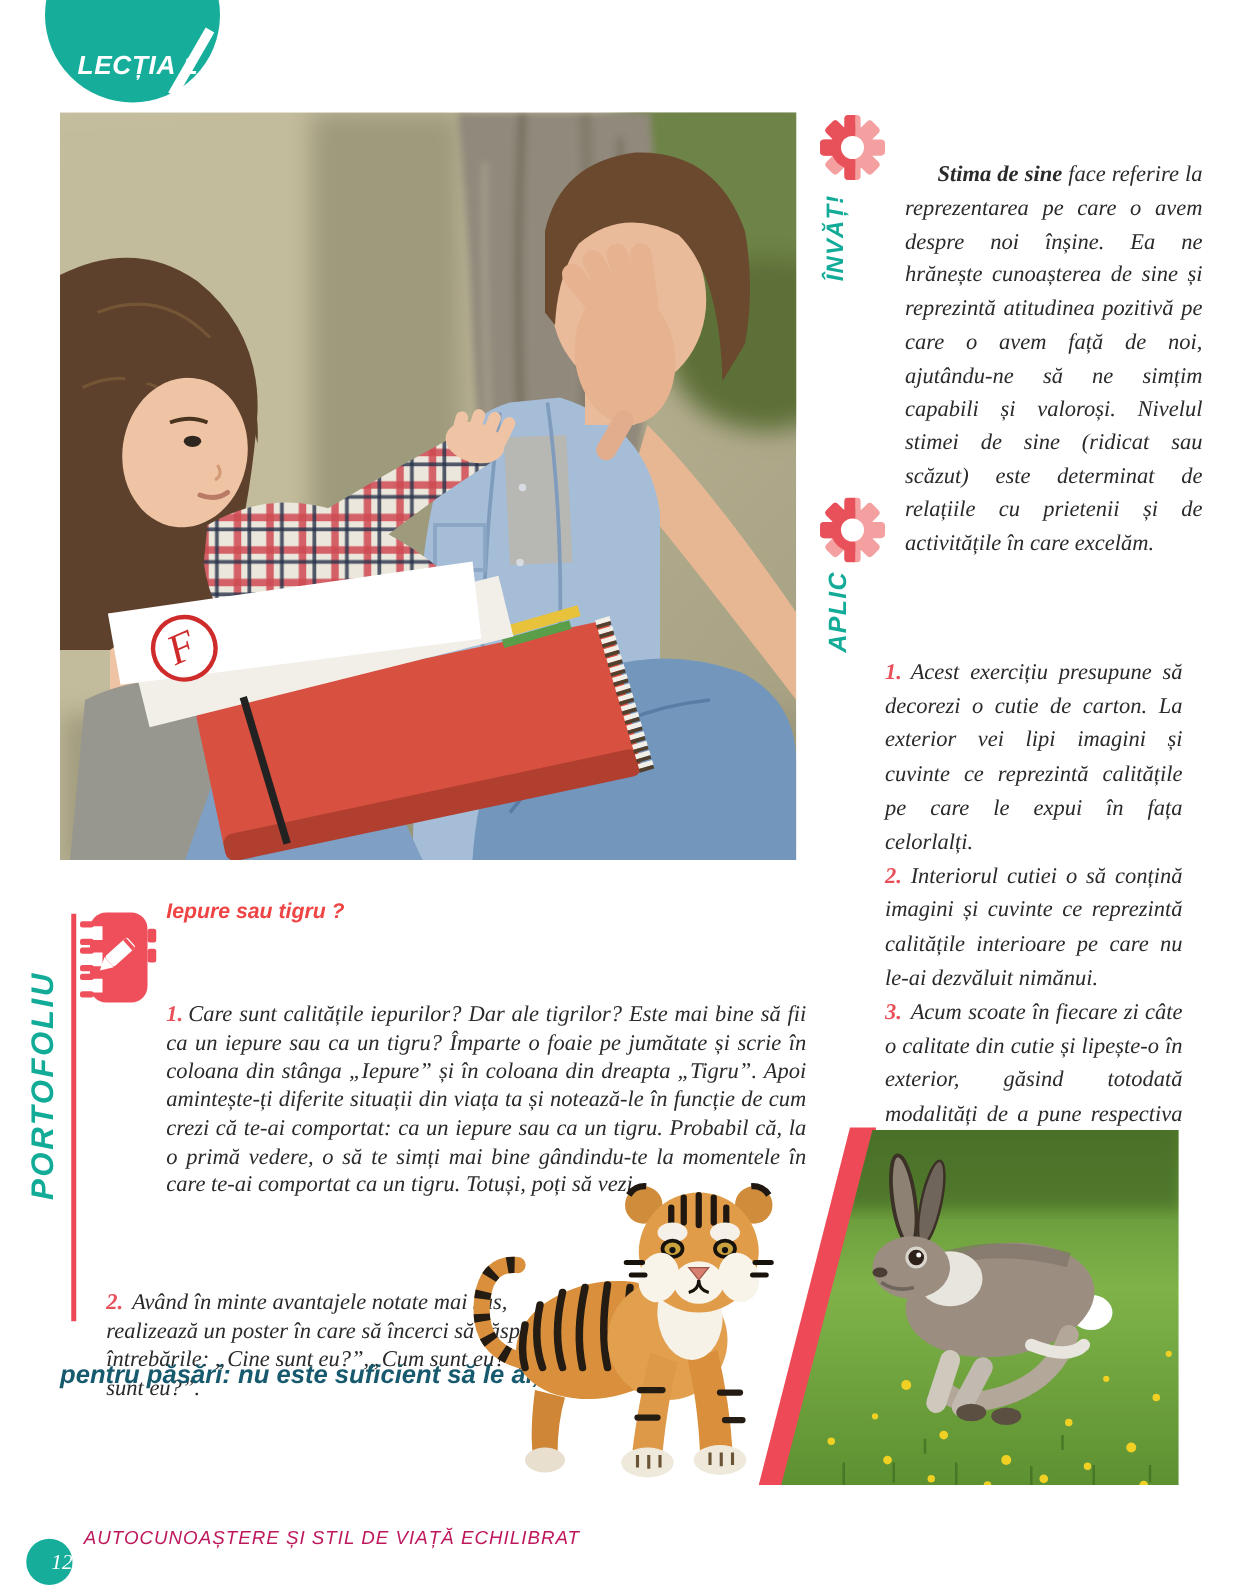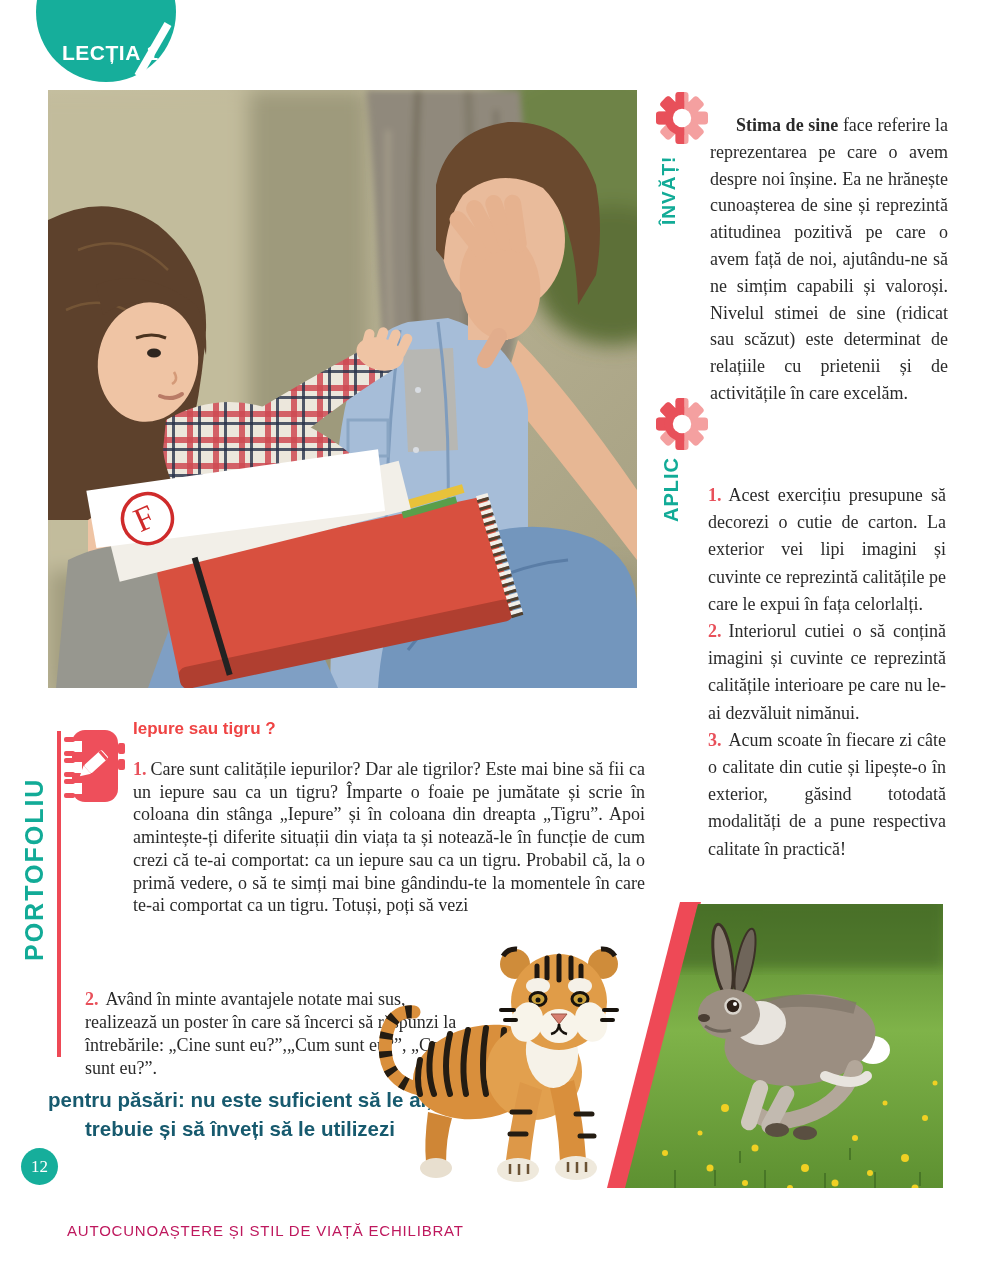--- a/index.html
+++ b/index.html
@@ -1,47 +1,47 @@
 <!DOCTYPE html>
 <html><head>
 <meta charset="utf-8">
 <style>
   html,body{margin:0;padding:0;background:#ffffff;}
   #page{position:relative;width:1000px;height:1268px;background:#ffffff;overflow:hidden;
-        font-family:"Liberation Sans",sans-serif;}
+        font-family:"Liberation Sans",sans-serif;font-style:italic;}
   .abs{position:absolute;}
   
   .lesson-circle{left:36px;top:-58px;width:140px;height:140px;border-radius:50%;background:#16ae9b;}
   .lesson-slash{left:149px;top:20px;width:8px;height:60px;background:#ffffff;transform:rotate(30deg);}
   .lesson-badge{left:62px;top:41px;color:#ffffff;font-size:21px;font-weight:bold;letter-spacing:.5px;}
   .page-title{left:178px;top:43px;color:#9c9c9c;font-size:21px;font-weight:bold;letter-spacing:-.2px;}
   
   .vlabel{writing-mode:vertical-rl;transform:rotate(180deg);color:#12ab97;font-weight:bold;
           letter-spacing:1px;text-align:center;}
   .invat-label{left:658px;top:148px;height:84px;font-size:19px;}
   .aplic-label{left:660px;top:452px;height:76px;font-size:20px;}
   .porto-label{left:20px;top:716px;height:306px;font-size:25px;letter-spacing:2px;}
-  .serif{font-family:"Liberation Serif",serif;color:#2a2a2a;}
+  .serif{font-family:"Liberation Serif",serif;color:#2a2a2a;margin-top:42px;}
   .invat-par{left:708px;top:110px;width:238px;font-size:18px;line-height:26.8px;text-align:justify;text-indent:26px;}
   .aplic-head{left:708px;top:418px;width:210px;font-size:25px;line-height:27px;font-weight:bold;color:#222222;}
   .aplic-list{left:708px;top:482px;width:238px;font-size:18px;line-height:27.2px;text-align:justify;}
   .aplic-list p{margin:0;}
   .num{color:#e8505a;font-weight:bold;margin-right:7px;}
   
   .porto-line{left:57px;top:731px;width:4px;height:326px;background:#ee4956;}
   .porto-head{left:133px;top:719px;font-size:17px;font-weight:bold;color:#ef4444;}
   .porto-a{left:133px;top:758px;width:512px;font-size:18px;line-height:22.7px;text-align:justify;}
   .porto-b{left:85px;top:923px;width:412px;font-size:18px;line-height:22.5px;}
   .porto-2{left:85px;top:988px;width:382px;font-size:18px;line-height:23px;}
   .quote{left:20px;top:1086px;width:440px;text-align:center;color:#175a6e;font-size:20.5px;
          font-weight:bold;line-height:28.5px;}
   
-  .footer-circle{left:21px;top:1148px;width:37px;height:37px;border-radius:50%;background:#16ae9b;
+  .footer-circle{left:21px;top:1231px;width:37px;height:37px;border-radius:50%;background:#16ae9b;
                  color:#ffffff;font-size:17px;font-family:"Liberation Serif",serif;
-                 display:flex;align-items:center;justify-content:center;}
+                 display:flex;align-items:center;justify-content:flex-end;}
   .footer-text{left:67px;top:1222px;color:#be185d;font-size:15px;letter-spacing:.8px;}
   svg{display:block;}
 </style>
 </head>
 <body>
 
 <div id="page">
 
   <div class="abs lesson-circle"></div>
   <div class="abs lesson-slash"></div>
@@ -164,21 +164,21 @@
       <rect x="18" y="0" width="12" height="14" rx="3"></rect>
         <rect x="18" y="34" width="12" height="14" rx="3"></rect>
       <rect x="0" y="18" width="14" height="12" rx="3"></rect>
       <rect x="18" y="0" width="12" height="14" rx="3" transform="rotate(45 24 24)"></rect>
       <rect x="0" y="18" width="14" height="12" rx="3" transform="rotate(45 24 24)"></rect>
       <circle cx="24" cy="24" r="16"></circle>
     </g>
     <circle cx="24" cy="24" r="8.5" fill="#ffffff"></circle>
   </svg>
   <div class="abs vlabel invat-label">ÎNVĂȚ!</div>
-  <p class="abs serif invat-par" style="margin:2px"><b>Stima de sine</b>
+  <p class="abs serif invat-par" style="margin:16px"><b>Stima de sine</b>
     <span>face referire la reprezentarea pe care o avem despre noi înșine. Ea ne hrănește cunoașterea de sine și reprezintă atitudinea pozitivă pe care o avem față de noi, ajutându-ne să ne simțim capabili și valoroși. Nivelul stimei de sine (ridicat sau scăzut) este determinat de relațiile cu prietenii și de activitățile în care excelăm.</span></p>
 
   <svg class="abs" style="left:656px;top:398px;" width="52" height="52" viewBox="0 0 48 48">
     <defs>
         <clipPath id="gHalf2">
           <rect x="0" y="0" width="26" height="48"></rect>
         </clipPath>
       </defs>
     <g fill="#f4a0a0">
       <rect x="18" y="0" width="12" height="14" rx="3"></rect>
@@ -230,21 +230,20 @@
       <path d="M24,30 L14,35.5 L24,41 Z" fill="#ffffff"></path>
       <rect x="44" y="30" width="3" height="11" fill="#ee4f5b"></rect>
     </g>
   </svg>
   <div class="abs porto-head">Iepure sau tigru ?</div>
   <div class="abs serif porto-a"><span class="num" style="margin-right:4px">1.</span><span>Care sunt calitățile iepurilor? Dar ale tigrilor? Este mai bine să fii ca un iepure sau ca un tigru? Împarte o foaie pe jumătate și scrie în coloana din stânga „Iepure” și în coloana din dreapta „Tigru”. Apoi amintește-ți diferite situații din viața ta și notează-le în funcție de cum crezi că te-ai comportat: ca un iepure sau ca un tigru. Probabil că, la o primă vedere, o să te simți mai bine gândindu-te la momentele în care te-ai comportat ca un tigru. Totuși, poți să vezi</span></div>
   <div class="abs serif porto-2"><span class="num">2.</span><span>Având în minte avantajele notate mai sus, realizează un poster în care să încerci să răspunzi la întrebările: „Cine sunt eu?”,„Cum sunt eu?”, „Ce sunt eu?”.</span></div>
 
   <div class="abs quote">
     <div>pentru păsări: nu este suficient să le ai,</div>
-    <div>trebuie și să înveți să le utilizezi</div>
   </div>
 
   <svg class="abs" style="left:362px;top:922px;" width="285" height="268" viewBox="0 0 285 268">
     <path d="M62,168 Q18,160 24,116 Q28,88 52,90" stroke="#d98f3c" stroke-width="13" fill="none" stroke-linecap="round"></path>
     <path d="M62,168 Q18,160 24,116 Q28,88 52,90" stroke="#241c12" stroke-width="13" fill="none" stroke-dasharray="6 12"></path>
     <path d="M66,190 q-4,30 -2,50 l20,2 q0,-26 6,-46 z" fill="#cf8636"></path>
     <ellipse cx="74" cy="246" rx="16" ry="10" fill="#e8dfcf"></ellipse>
     <ellipse cx="120" cy="150" rx="70" ry="46" fill="#d98f3c" transform="rotate(-12 120 150)"></ellipse>
     <g stroke="#241c12" stroke-width="6" fill="none" stroke-linecap="round">
       <path d="M70,122 q-6,28 2,50"></path>

